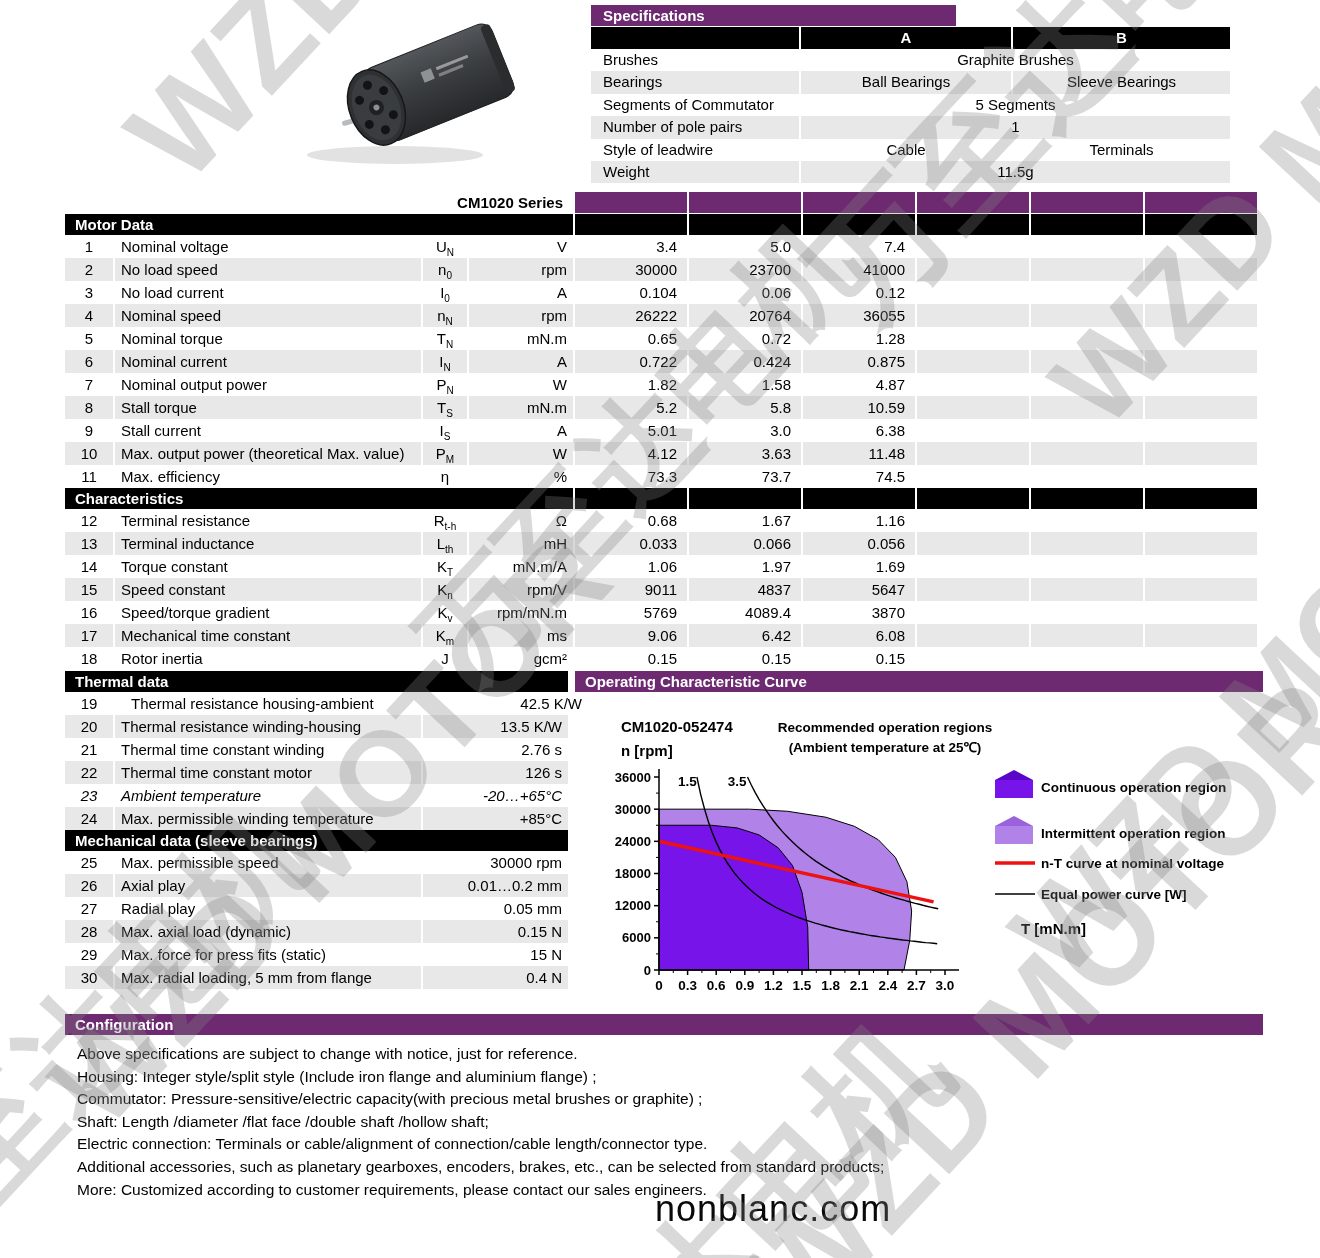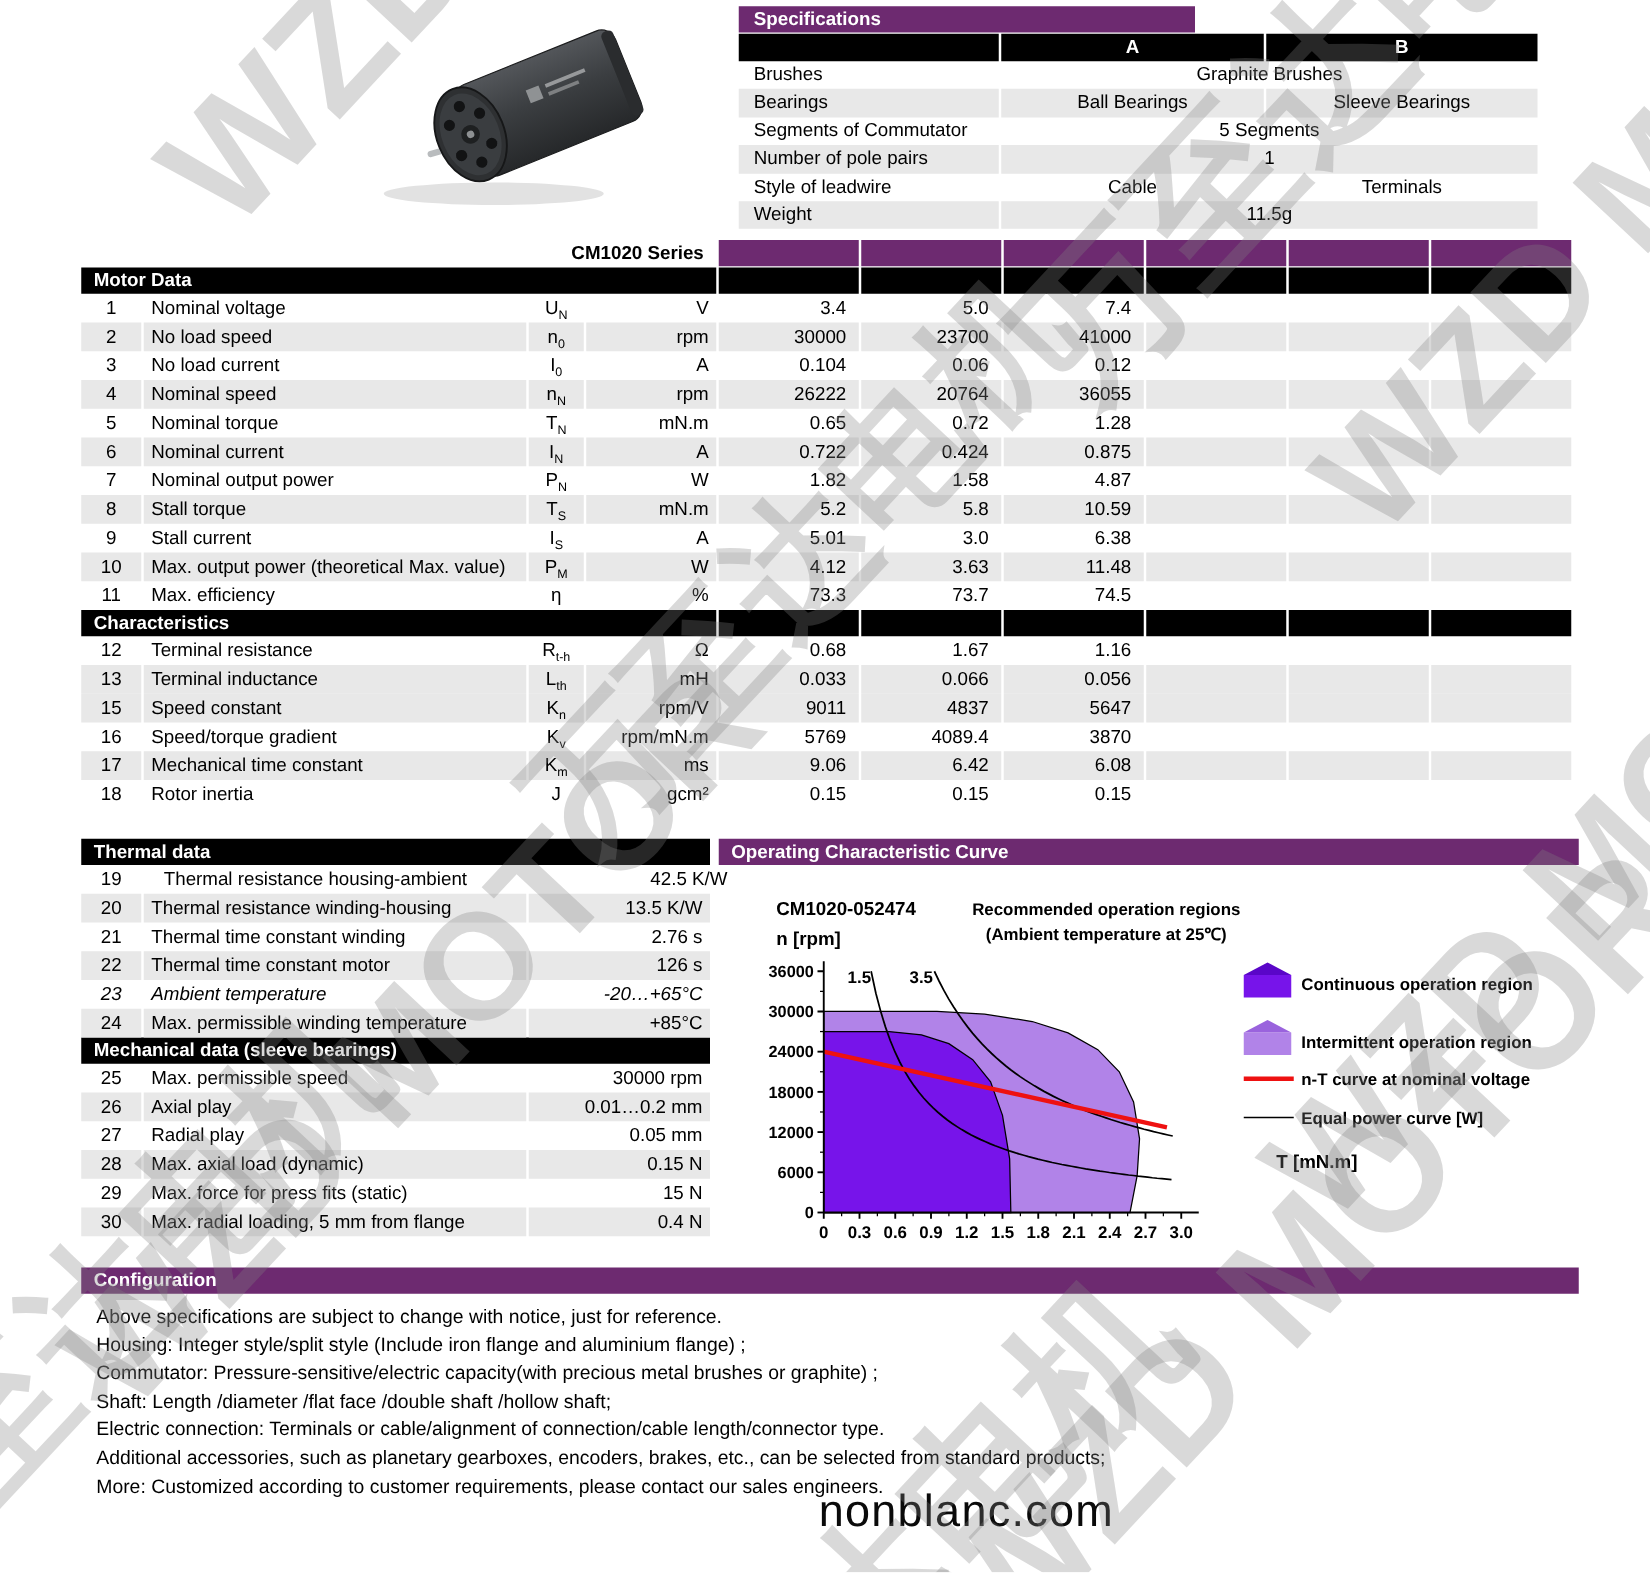--- a/index.html
+++ b/index.html
@@ -289,20 +289,32 @@
           <div class="cell c-num alt">13</div>
           <div class="cell c-label alt">Terminal inductance</div>
           <div class="cell c-sym alt">L<sub>th</sub></div>
           <div class="cell c-unit alt">mH</div>
           <div class="cell c-val alt">0.033</div>
           <div class="cell c-val alt">0.066</div>
           <div class="cell c-val alt">0.056</div>
           <div class="cell c-val alt"></div>
           <div class="cell c-val alt"></div>
           <div class="cell c-val alt"></div>
+        </div>
+        <div class="grid" style="grid-template-columns: 48px 306px 44px 104px repeat(6, 112px);">
+          <div class="cell c-num">14</div>
+          <div class="cell c-label">Torque constant</div>
+          <div class="cell c-sym">K<sub>T</sub></div>
+          <div class="cell c-unit">mN.m/A</div>
+          <div class="cell c-val">1.06</div>
+          <div class="cell c-val">1.97</div>
+          <div class="cell c-val">1.69</div>
+          <div class="cell c-val"></div>
+          <div class="cell c-val"></div>
+          <div class="cell c-val"></div>
         </div>
         <div class="grid" style="grid-template-columns: 48px 306px 44px 104px repeat(6, 112px);">
           <div class="cell c-num alt">15</div>
           <div class="cell c-label alt">Speed constant</div>
           <div class="cell c-sym alt">K<sub>n</sub></div>
           <div class="cell c-unit alt">rpm/V</div>
           <div class="cell c-val alt">9011</div>
           <div class="cell c-val alt">4837</div>
           <div class="cell c-val alt">5647</div>
           <div class="cell c-val alt"></div>

